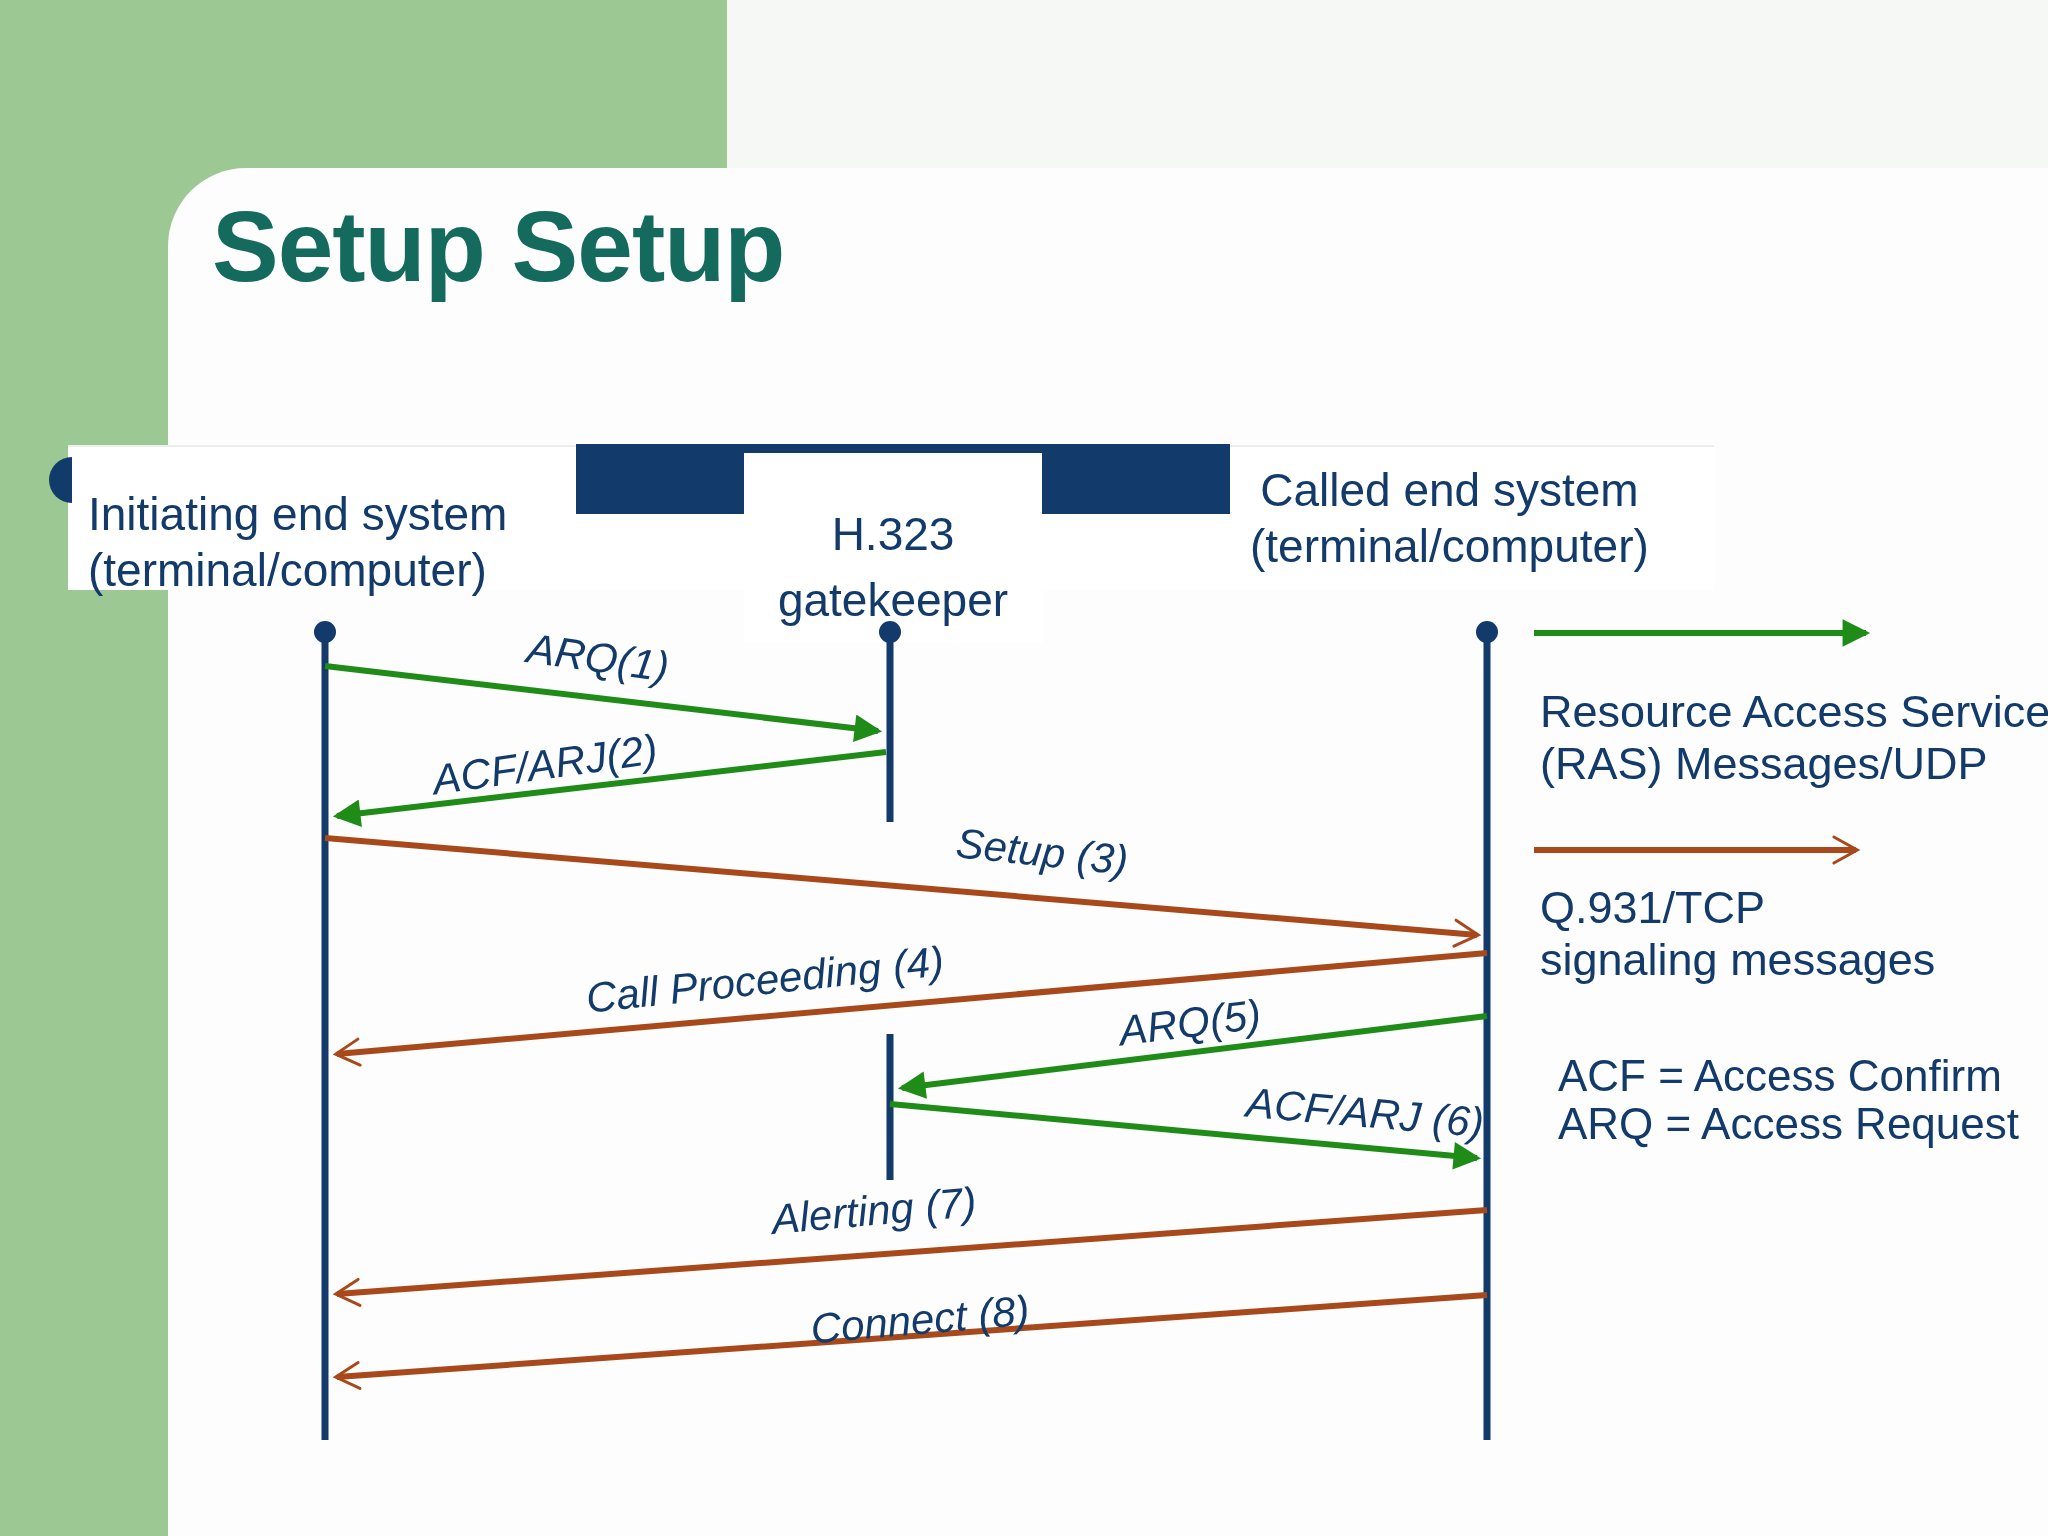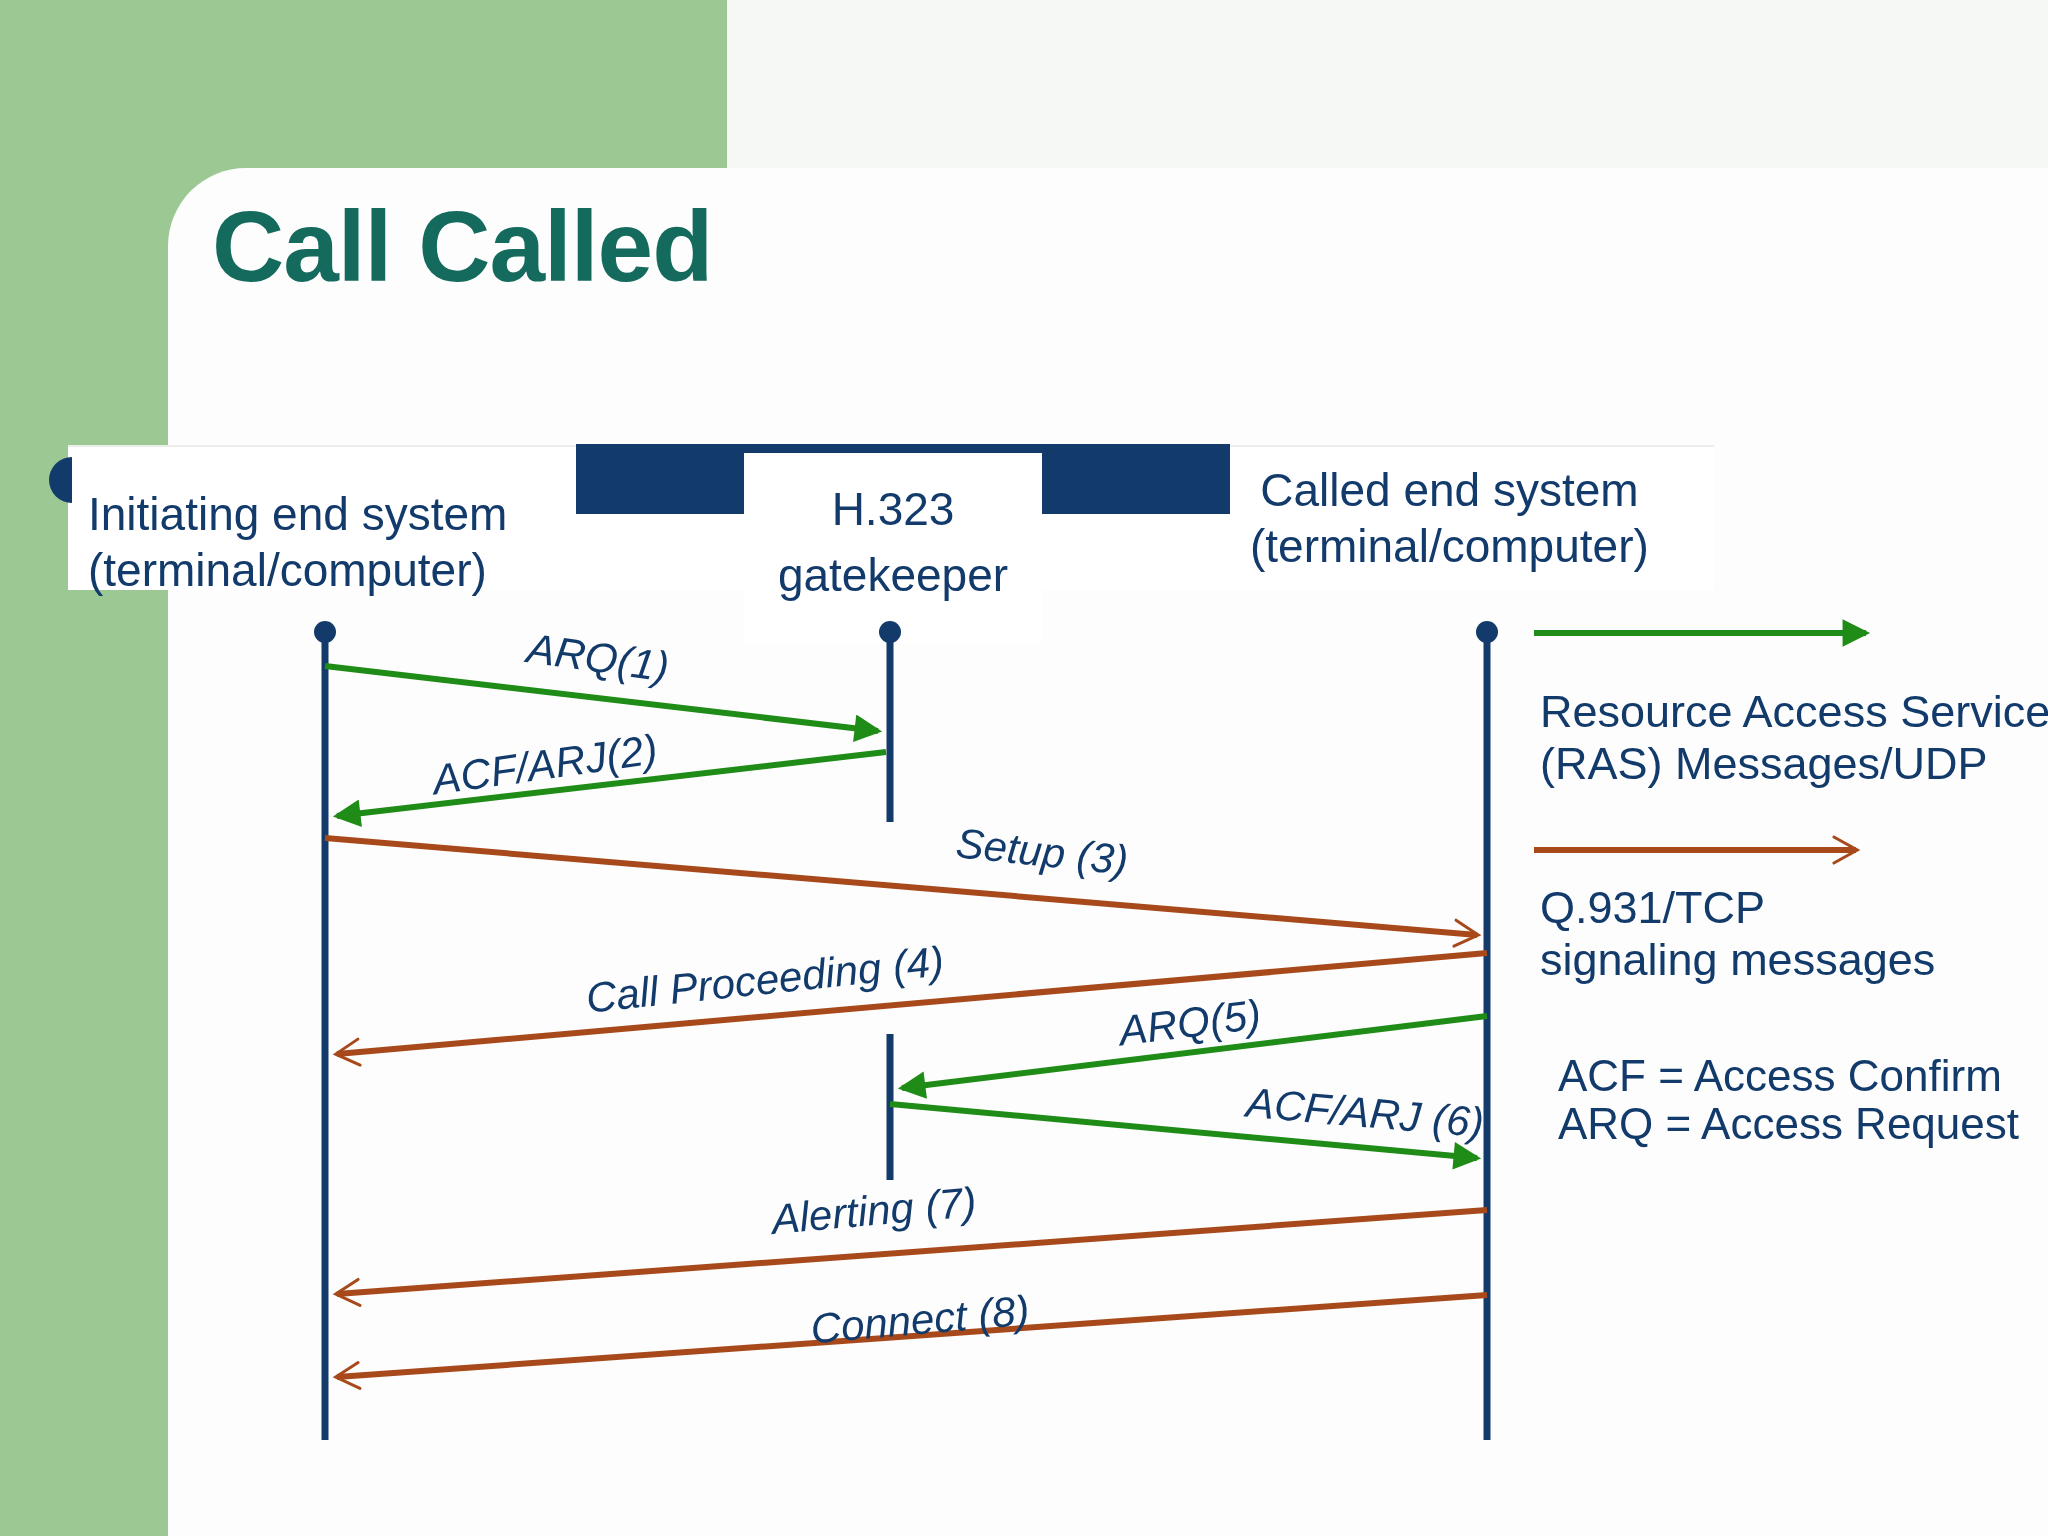--- a/index.html
+++ b/index.html
@@ -25,21 +25,21 @@
                letter-spacing:-1px; color:var(--teal,#156a5e); line-height:1;}
   
   .entity{position:absolute; color:var(--navy,#123a6b); font-size:46px; line-height:56px; white-space:nowrap;}
   .entity-init{left:88px; top:486px;}
   .entity-called{left:1250px; top:462px;text-align:center;}
   .gk-bar{position:absolute; left:576px; top:444px; width:654px; height:70px;
           background:var(--navy,#123a6b);}
   .gk-box{position:absolute; left:744px; top:453px; width:298px; height:190px;
           background:#ffffff;}
   .gk-line{position:absolute; left:744px; width:298px; text-align:center;
-           color:var(--navy,#123a6b); font-size:46px; white-space:nowrap;}
+           color:var(--navy,#123a6b); font-size:46px; white-space:nowrap;margin-top:25px;}
   .gk-line1{top:482px;}
   .gk-line2{top:548px;}
   
   .diagram{position:absolute; left:0; top:0; width:2048px; height:1536px;}
   .ln{stroke:var(--navy,#123a6b); stroke-width:7; fill:none;}
   .dot{fill:var(--navy,#123a6b);}
   .ras{stroke:var(--ras-green,#1f8c17); stroke-width:6; fill:none;}
   .q931{stroke:var(--q931-brown,#a8491b); stroke-width:6; fill:none;}
   .head-fill{fill:var(--ras-green,#1f8c17);}
   .head-open{stroke:var(--q931-brown,#a8491b); stroke-width:1.15; fill:none;
@@ -56,21 +56,21 @@
 </head>
 <body>
 
 <div class="page">
 
   <div class="green-block"></div>
   <div class="green-sidebar"></div>
   <div class="corner-patch"></div>
   <div class="content-card"></div>
 
-  <div class="slide-title">Call Called</div>
+  <div class="slide-title">Setup Setup</div>
 
   <div class="header-band"></div>
   <div class="bullet-half"></div>
 
   <div class="entity entity-init">
     <div>Initiating end system</div>
     <div>(terminal/computer)</div>
   </div>
 
   <div class="gk-bar"></div>

